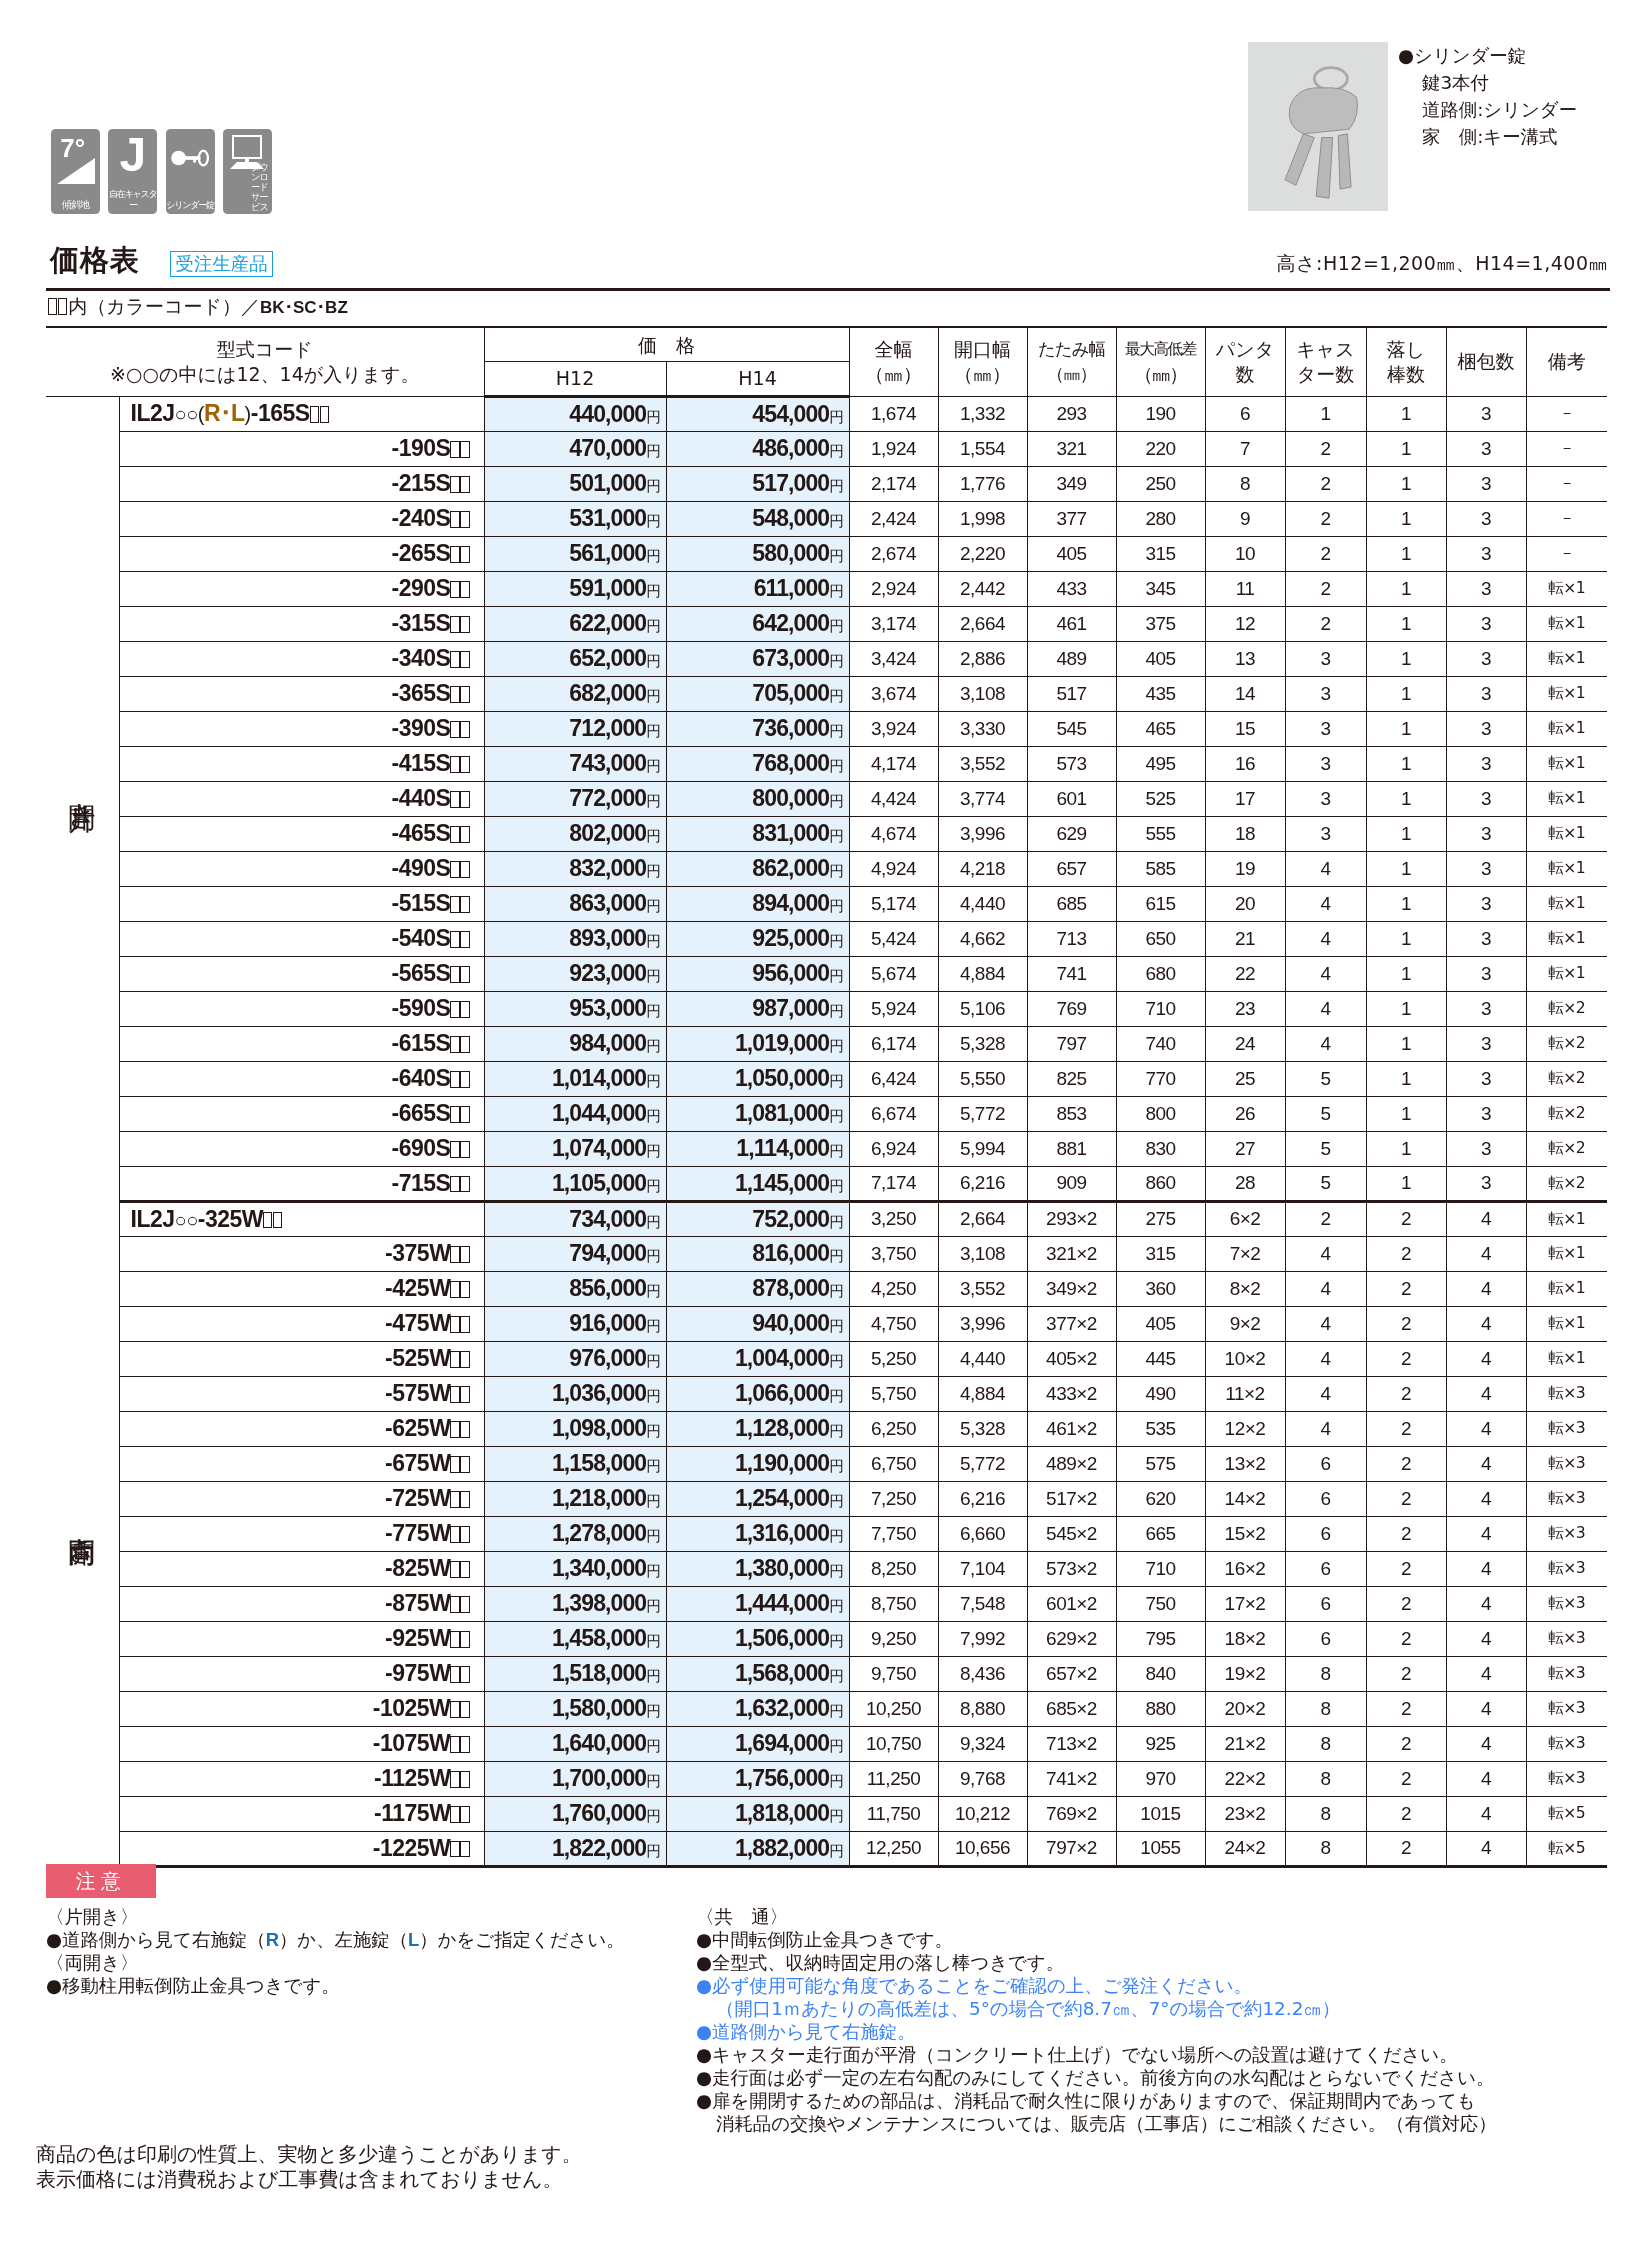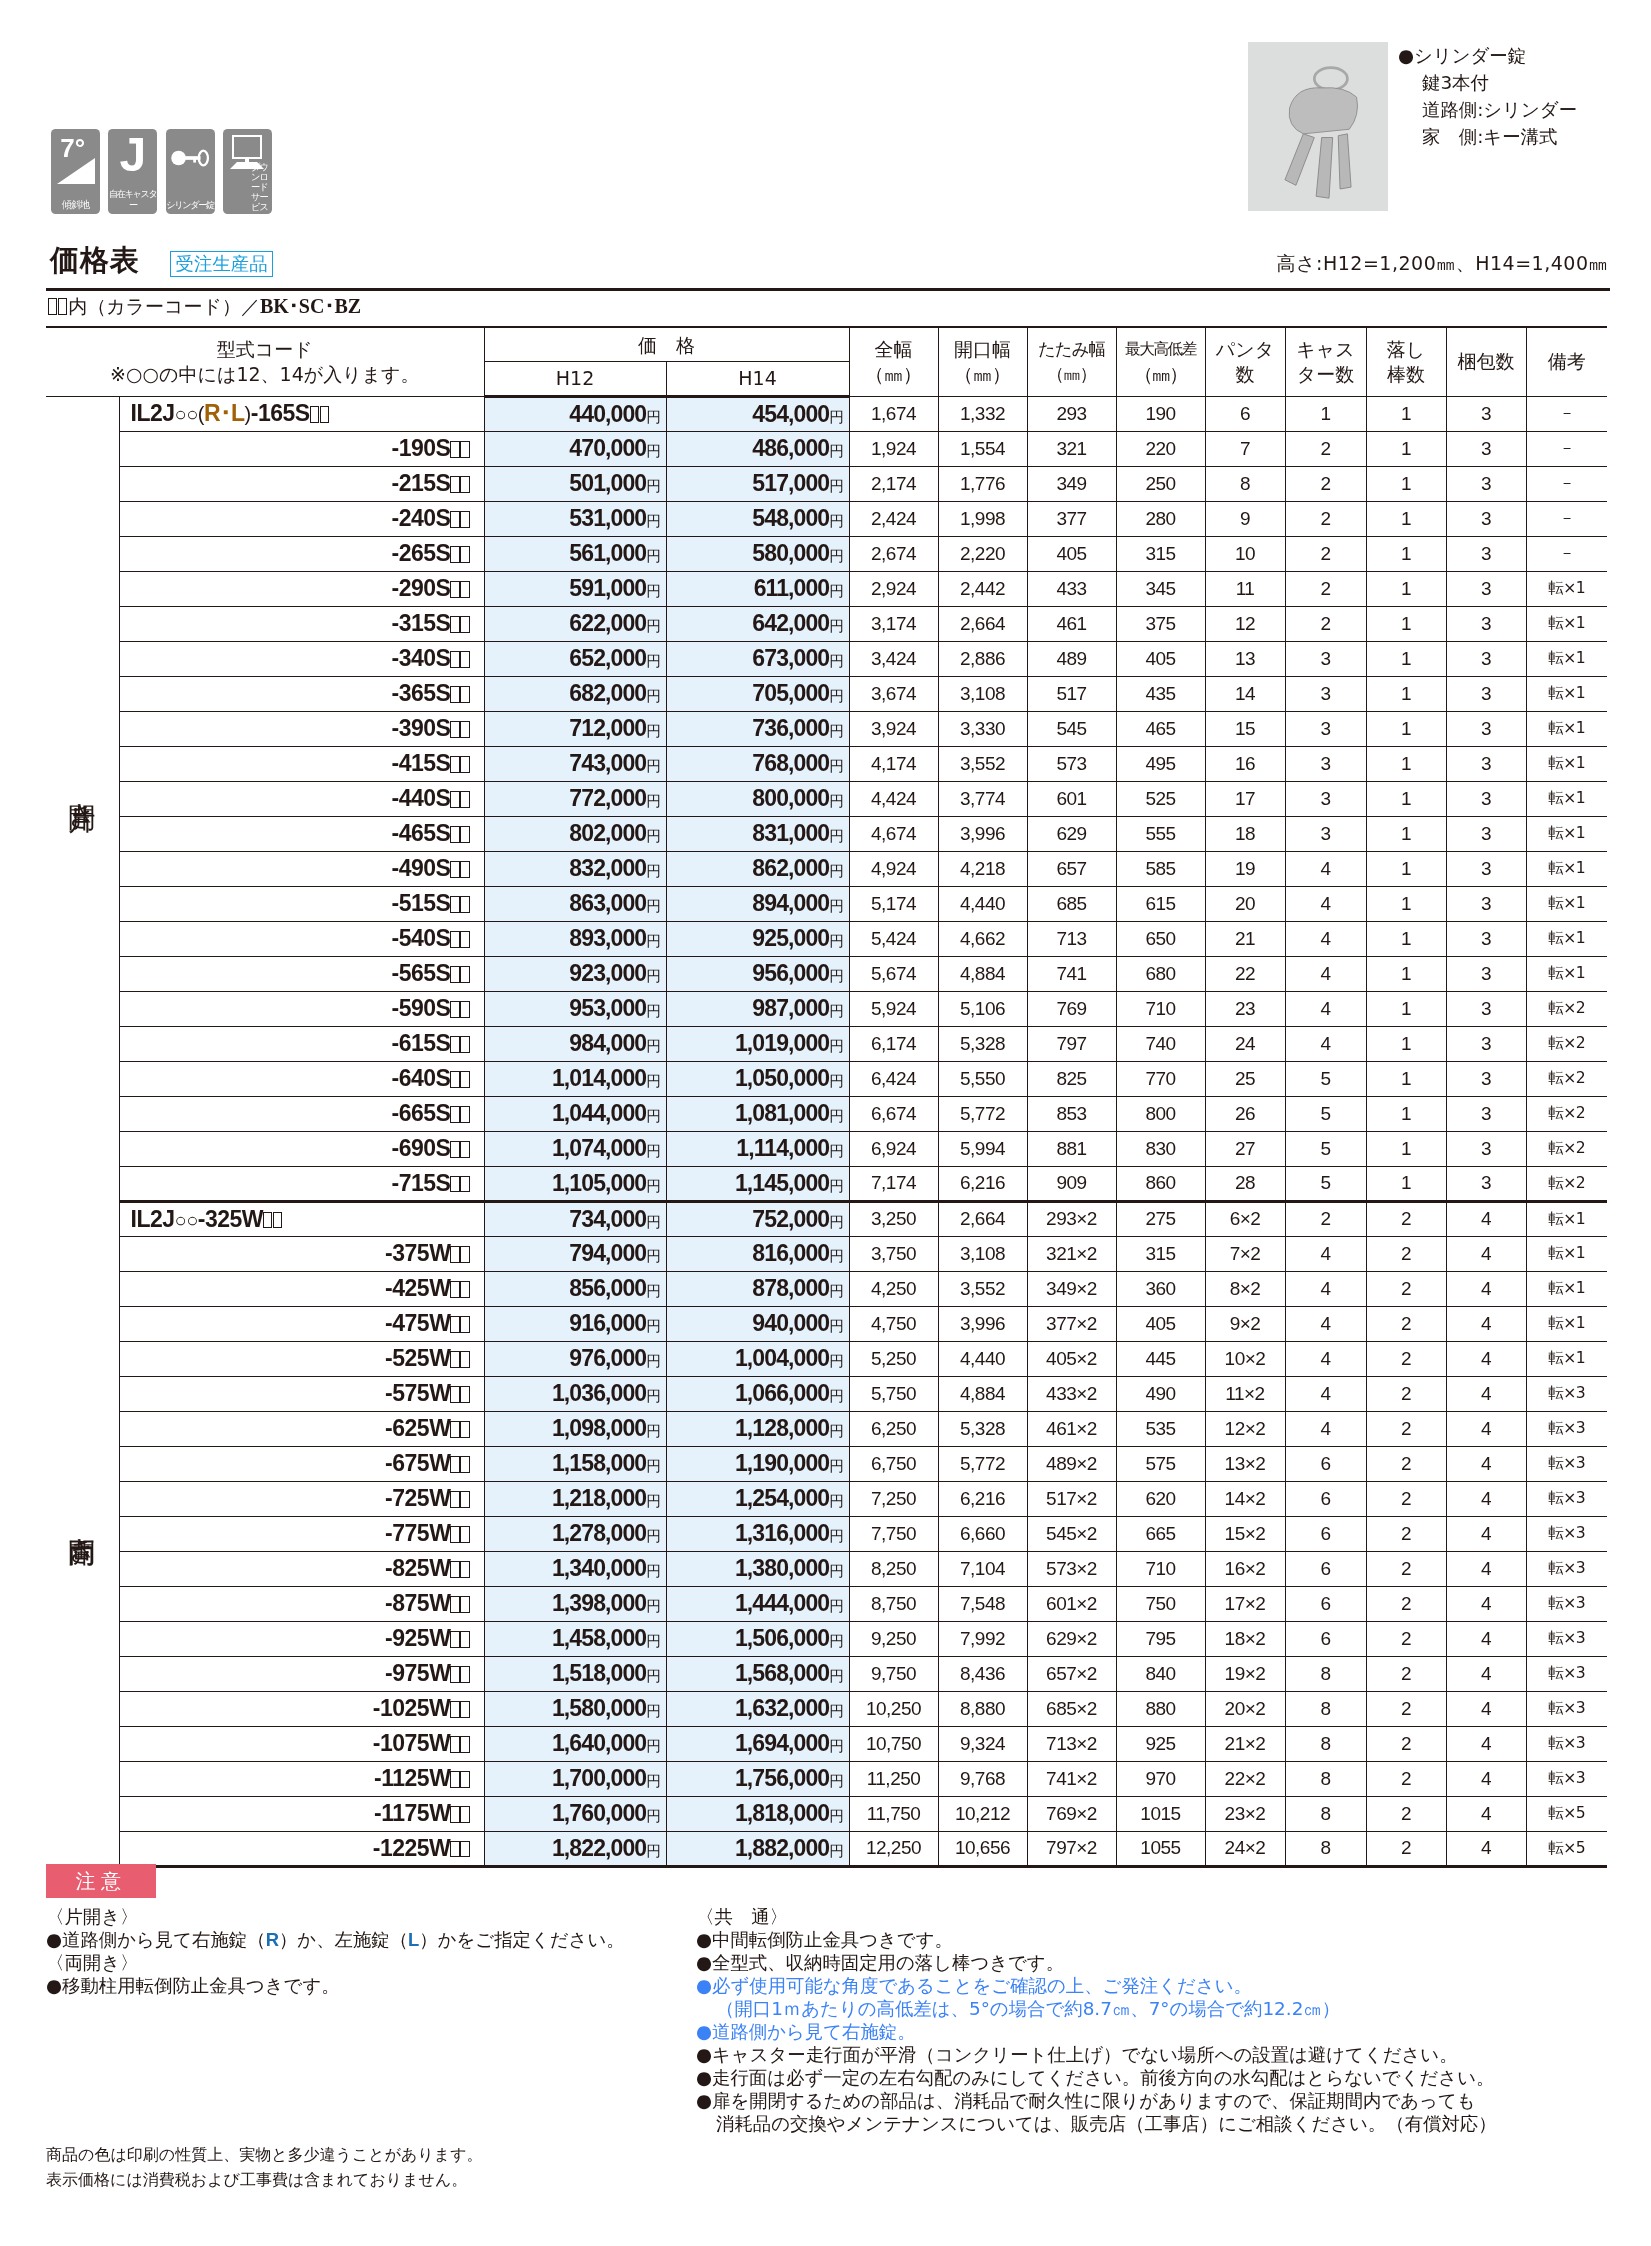--- a/index.html
+++ b/index.html
@@ -24,21 +24,21 @@
   .key-note { position: absolute; left: 1398px; top: 42px; font-size: 18.4px; line-height: 27px; color: #231815; }
   .key-note .line { white-space: nowrap; }
   .key-note .indent { padding-left: 24px; }
 
   
   .title { position: absolute; left: 50px; top: 241px; font-size: 29px; font-weight: bold; letter-spacing: 0.9px; }
   .badge { position: absolute; left: 170px; top: 251px; border: 1.8px solid #1aa0dd; color: #1aa0dd; font-size: 18.4px; line-height: 24px; padding: 0 4.6px; }
   .height-note { position: absolute; right: 43px; top: 251px; font-size: 19px; letter-spacing: 0.5px; }
   .rule-top { position: absolute; left: 46px; width: 1564px; top: 288px; height: 2.8px; background: #231815; }
   .color-line { position: absolute; left: 48px; top: 294px; font-size: 19px; }
-  .color-line b { font-family: Liberation Serif, serif; font-size: 20px; }
+  .color-line b { font-family: Liberation Sans, sans-serif; font-size: 17px; }
   .sq { display: inline-block; width: 9.2px; height: 16.5px; border: 0.9px solid #231815; vertical-align: -1.8px; margin-right: 0.9px; }
 
   
   table.price { position: absolute; left: 46px; top: 326px; width: 1560px; border-collapse: collapse; table-layout: fixed; }
   table.price th, table.price td { border: 0.9px solid #231815; text-align: center; padding: 0; white-space: nowrap; overflow: hidden; }
   table.price thead tr:first-child th { border-top: 2.8px solid #231815; }
   table.price thead tr.h2 th { border-bottom: 3.7px solid #231815; }
   table.price th { font-weight: normal; font-size: 19px; line-height: 22px; height: 34px; }
   table.price th.hdr2 { height: 69px; line-height: 25px; }
   table.price td { height: 35px; font-size: 19px; font-family: "Liberation Sans", sans-serif; letter-spacing: -0.5px; }
@@ -55,21 +55,21 @@
   table.price th:last-child, table.price td:last-child { border-right: none; }
 
   
   .caution { position: absolute; left: 46px; top: 1864px; width: 110px; height: 34px; background: #e95d71; color: #fff; text-align: center; font-size: 20px; line-height: 34px; letter-spacing: 5.5px; }
   .notes-left { position: absolute; left: 46px; top: 1905px; font-size: 18.4px; line-height: 23px; }
   .notes-right { position: absolute; left: 696px; top: 1905px; font-size: 18.4px; line-height: 23px; }
   .notes-left div, .notes-right div { white-space: nowrap; }
   .red { color: #3b82f6; }
   .blue { color: #1a6fb5; font-weight: bold; font-family: "Liberation Sans", sans-serif; }
   .cont { padding-left: 20px; }
-  .disclaimer { position: absolute; left: 46px; top: 2142px; font-size: 16px; line-height: 25px; }
+  .disclaimer { position: absolute; left: 36px; top: 2142px; font-size: 20px; line-height: 25px; }
 </style>
 </head>
 <body>
 
 <div class="icons">
   <div class="icon-tile">
     <span class="deg">7°</span>
     <span class="slope"></span>
     <span class="cap">傾斜地</span>
   </div>

